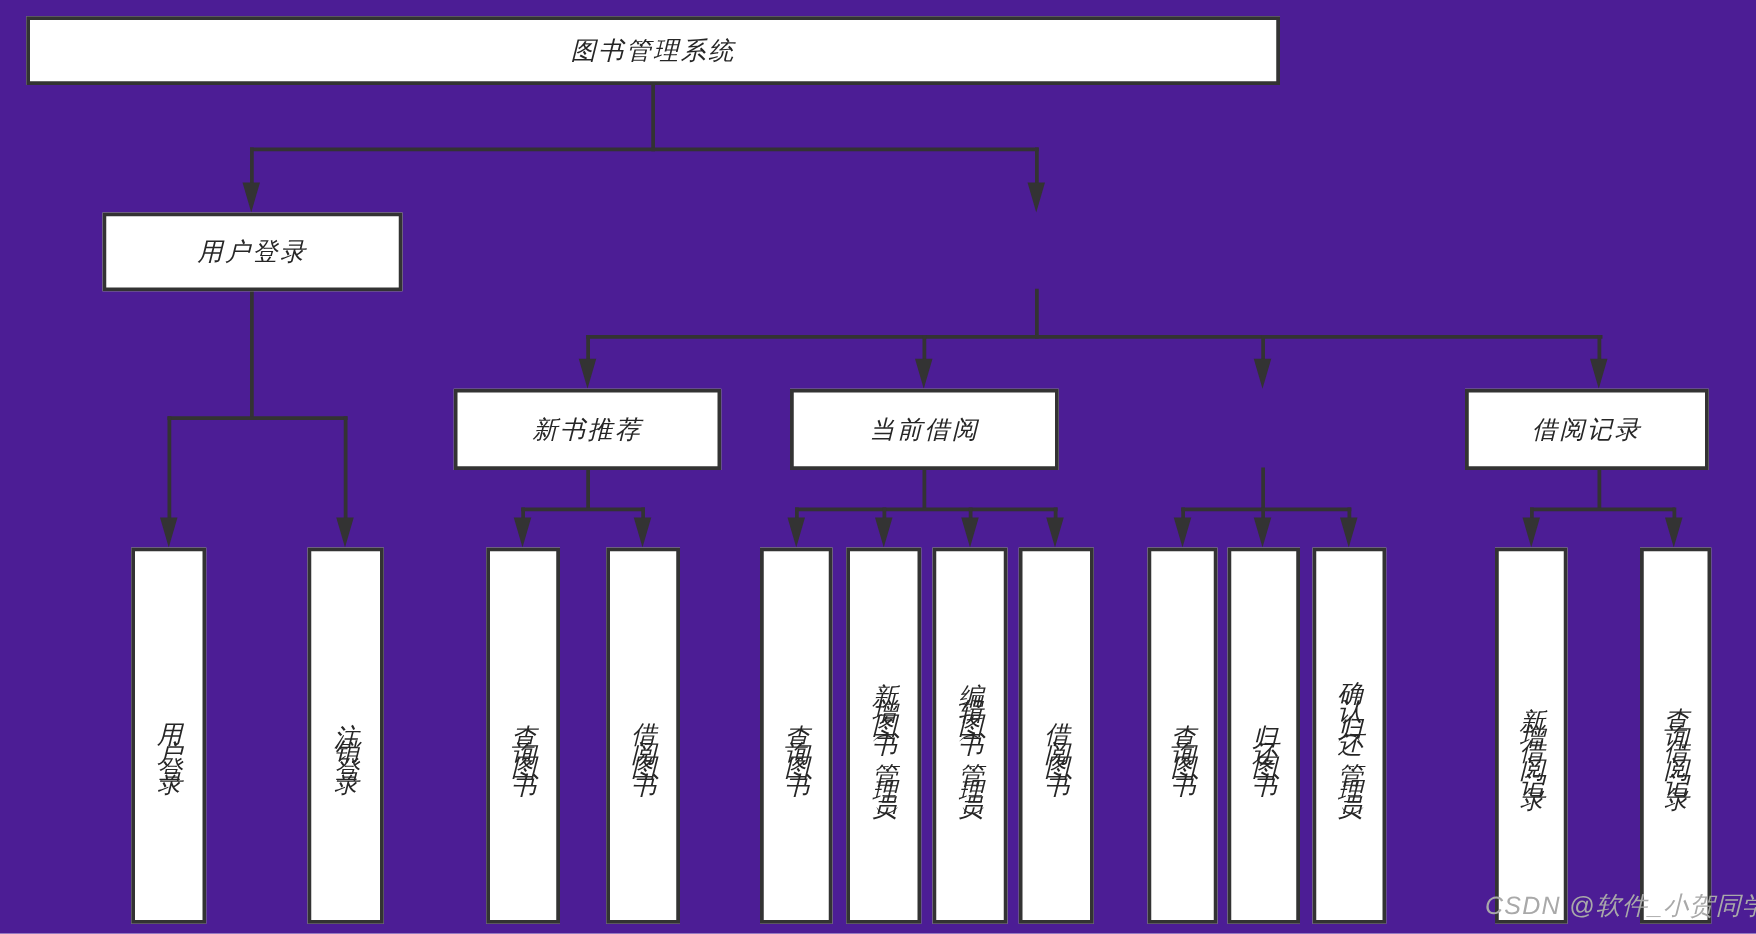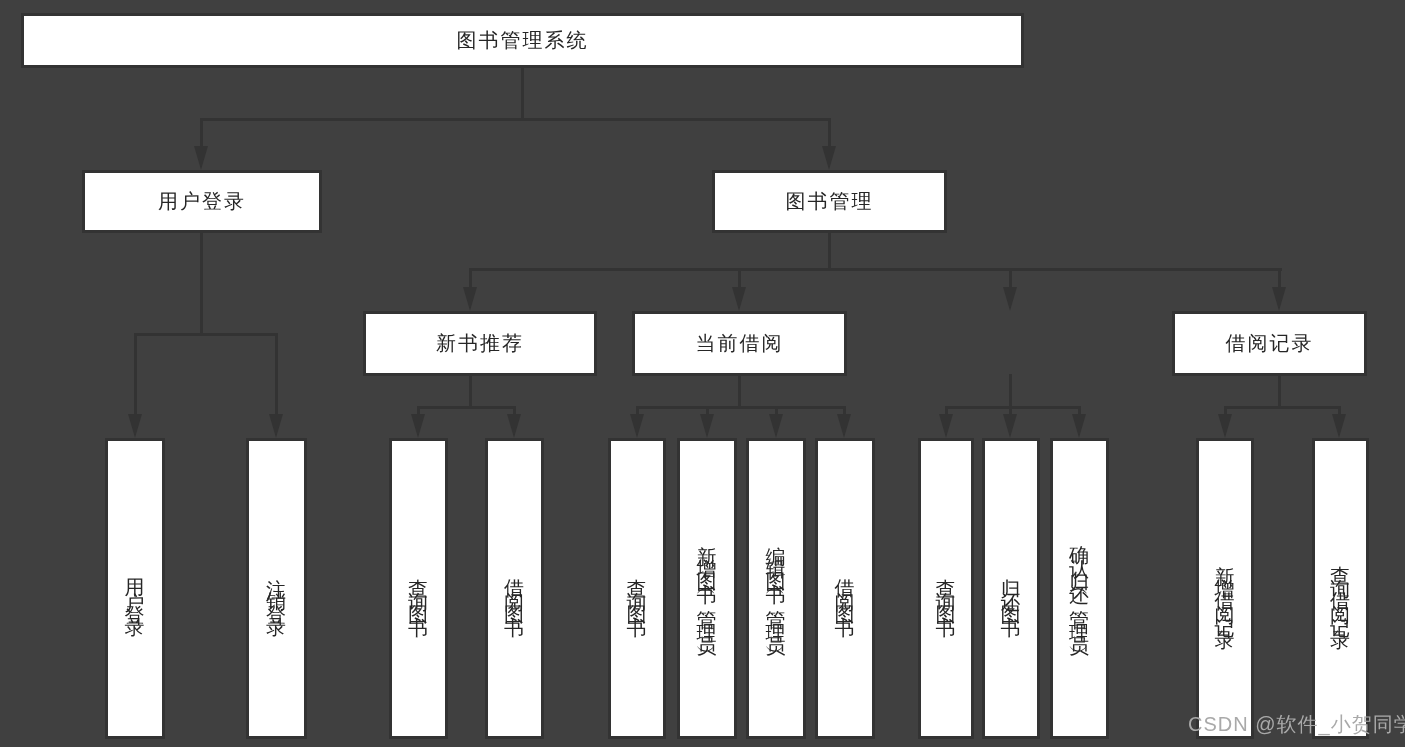--- a/index.html
+++ b/index.html
@@ -5,22 +5,23 @@
   html, body {
     margin: 0;
     padding: 0;
     background: #ffffff;
     font-family: "Liberation Sans", "DejaVu Sans", sans-serif;
   }
   #canvas {
     position: relative;
     width: 1405px;
     height: 747px;
-    background: #404040;
+    background: #4c1d95;
     overflow: hidden;
+    font-style: italic;
   }
   .box {
     position: absolute;
     box-sizing: border-box;
     background: #ffffff;
     border: 3px solid #333333;
     display: flex;
     align-items: center;
     justify-content: center;
     color: #262626;
@@ -69,41 +70,40 @@
   <div class="box" style="left:21px; top:13px; width:1003px; height:55px">图书管理系统</div>
 
   <i class="ln" style="left:521px; top:66px; width:3px; height:55px"></i>
   <i class="ln" style="left:200px; top:118px; width:631px; height:3px"></i>
   <i class="ln" style="left:200px; top:118px; width:3px; height:32px"></i>
   <i class="ar" style="left:194px; top:146px"></i>
   <i class="ln" style="left:828px; top:118px; width:3px; height:32px"></i>
   <i class="ar" style="left:822px; top:146px"></i>
 
   <div class="box" style="left:82px; top:170px; width:240px; height:63px">用户登录</div>
-  <div class="box" style="left:712px; top:170px; width:235px; height:63px">图书管理</div>
 
   <i class="ln" style="left:200px; top:231px; width:3px; height:105px"></i>
   <i class="ln" style="left:134px; top:333px; width:144px; height:3px"></i>
   <i class="ln" style="left:134px; top:333px; width:3px; height:85px"></i>
   <i class="ar" style="left:128px; top:414px"></i>
   <i class="ln" style="left:275px; top:333px; width:3px; height:85px"></i>
   <i class="ar" style="left:269px; top:414px"></i>
 
   <i class="ln" style="left:828px; top:231px; width:3px; height:40px"></i>
   <i class="ln" style="left:469px; top:268px; width:813px; height:3px"></i>
   <i class="ln" style="left:469px; top:268px; width:3px; height:23px"></i>
   <i class="ar" style="left:463px; top:287px"></i>
   <i class="ln" style="left:738px; top:268px; width:3px; height:23px"></i>
   <i class="ar" style="left:732px; top:287px"></i>
   <i class="ln" style="left:1009px; top:268px; width:3px; height:23px"></i>
   <i class="ar" style="left:1003px; top:287px"></i>
   <i class="ln" style="left:1278px; top:268px; width:3px; height:23px"></i>
   <i class="ar" style="left:1272px; top:287px"></i>
 
-  <div class="box" style="left:363px; top:311px; width:234px; height:65px">新书推荐</div>
+  <div class="box" style="left:363px; top:311px; width:214px; height:65px">新书推荐</div>
   <div class="box" style="left:632px; top:311px; width:215px; height:65px">当前借阅</div>
   <div class="box" style="left:1172px; top:311px; width:195px; height:65px">借阅记录</div>
 
   <i class="ln" style="left:469px; top:374px; width:3px; height:34px"></i>
   <i class="ln" style="left:417px; top:406px; width:99px; height:3px"></i>
   <i class="ln" style="left:417px; top:406px; width:3px; height:12px"></i>
   <i class="ar" style="left:411px; top:414px"></i>
   <i class="ln" style="left:513px; top:406px; width:3px; height:12px"></i>
   <i class="ar" style="left:507px; top:414px"></i>
 

